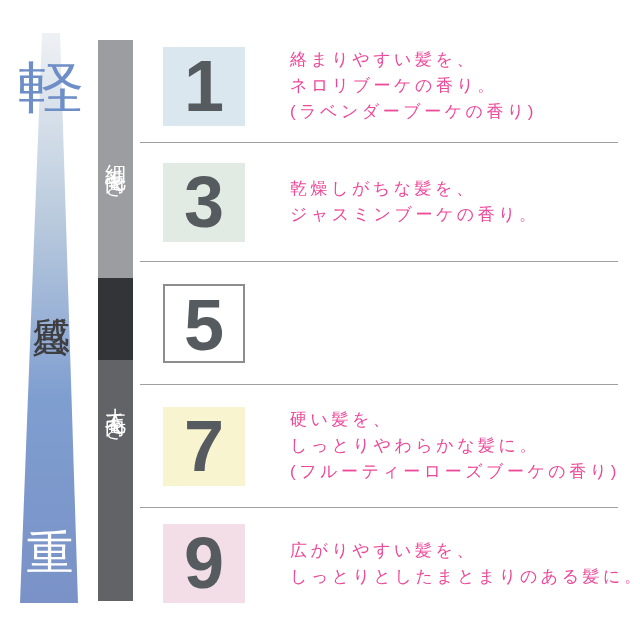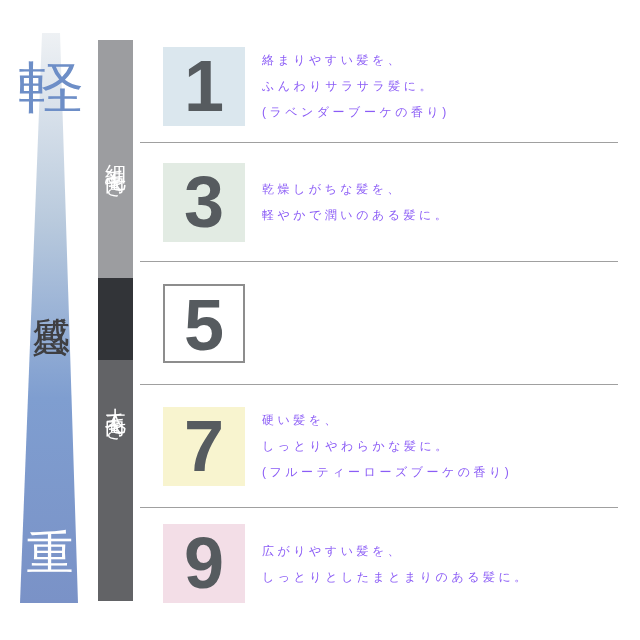--- a/index.html
+++ b/index.html
@@ -51,21 +51,21 @@
   .row-2{height:118px;}
   .row-3{height:122px;}
   .row-4{height:122px;}
   .row-5{height:111px;}
   .num-swatch{
     box-sizing:border-box;flex:0 0 82px;width:82px;height:79px;
     margin-left:23px;margin-right:17px;
     text-align:center;line-height:79px;
     font-size:72px;font-weight:bold;color:#565b5f;
   }
-  .desc{flex:1;font-size:12px;line-height:26px;letter-spacing:3.5px;color:#8b5cf6;white-space:nowrap;}
+  .desc{flex:1;font-size:17px;line-height:26px;letter-spacing:3.5px;color:#ec4899;white-space:nowrap;margin-left:28px;}
 </style>
 </head>
 <body>
 
 <div class="stage">
 
   <div class="wedge"></div>
   <div class="axis-char axis-light" style="color: rgb(109, 142, 199);">軽</div>
   <div class="axis-char axis-texture">質感</div>
   <div class="axis-char axis-heavy">重</div>
@@ -77,30 +77,30 @@
   </div>
   <div class="bar-label fine">細毛向き</div>
   <div class="bar-label thick">太毛向き</div>
 
   <div class="rows">
 
     <div class="row row-1 has-divider">
       <div class="num-swatch" style="background: rgb(219, 231, 238);">1</div>
       <div class="desc">
         <div>絡まりやすい髪を、</div>
-        <div>ふんわりサラサラ髪に。</div>
+        <div>ネロリブーケの香り。</div>
         <div>(ラベンダーブーケの香り)</div>
       </div>
     </div>
 
     <div class="row row-2 has-divider">
       <div class="num-swatch" style="background: rgb(226, 235, 227);">3</div>
       <div class="desc">
         <div>乾燥しがちな髪を、</div>
-        <div>軽やかで潤いのある髪に。</div>
+        <div>ジャスミンブーケの香り。</div>
       </div>
     </div>
 
     <div class="row row-3 has-divider">
       <div class="num-swatch" style="background: rgb(255, 255, 255); border: 2px solid rgb(141, 141, 141);">5</div>
     </div>
 
     <div class="row row-4 has-divider">
       <div class="num-swatch" style="background: rgb(248, 244, 207);">7</div>
       <div class="desc">

